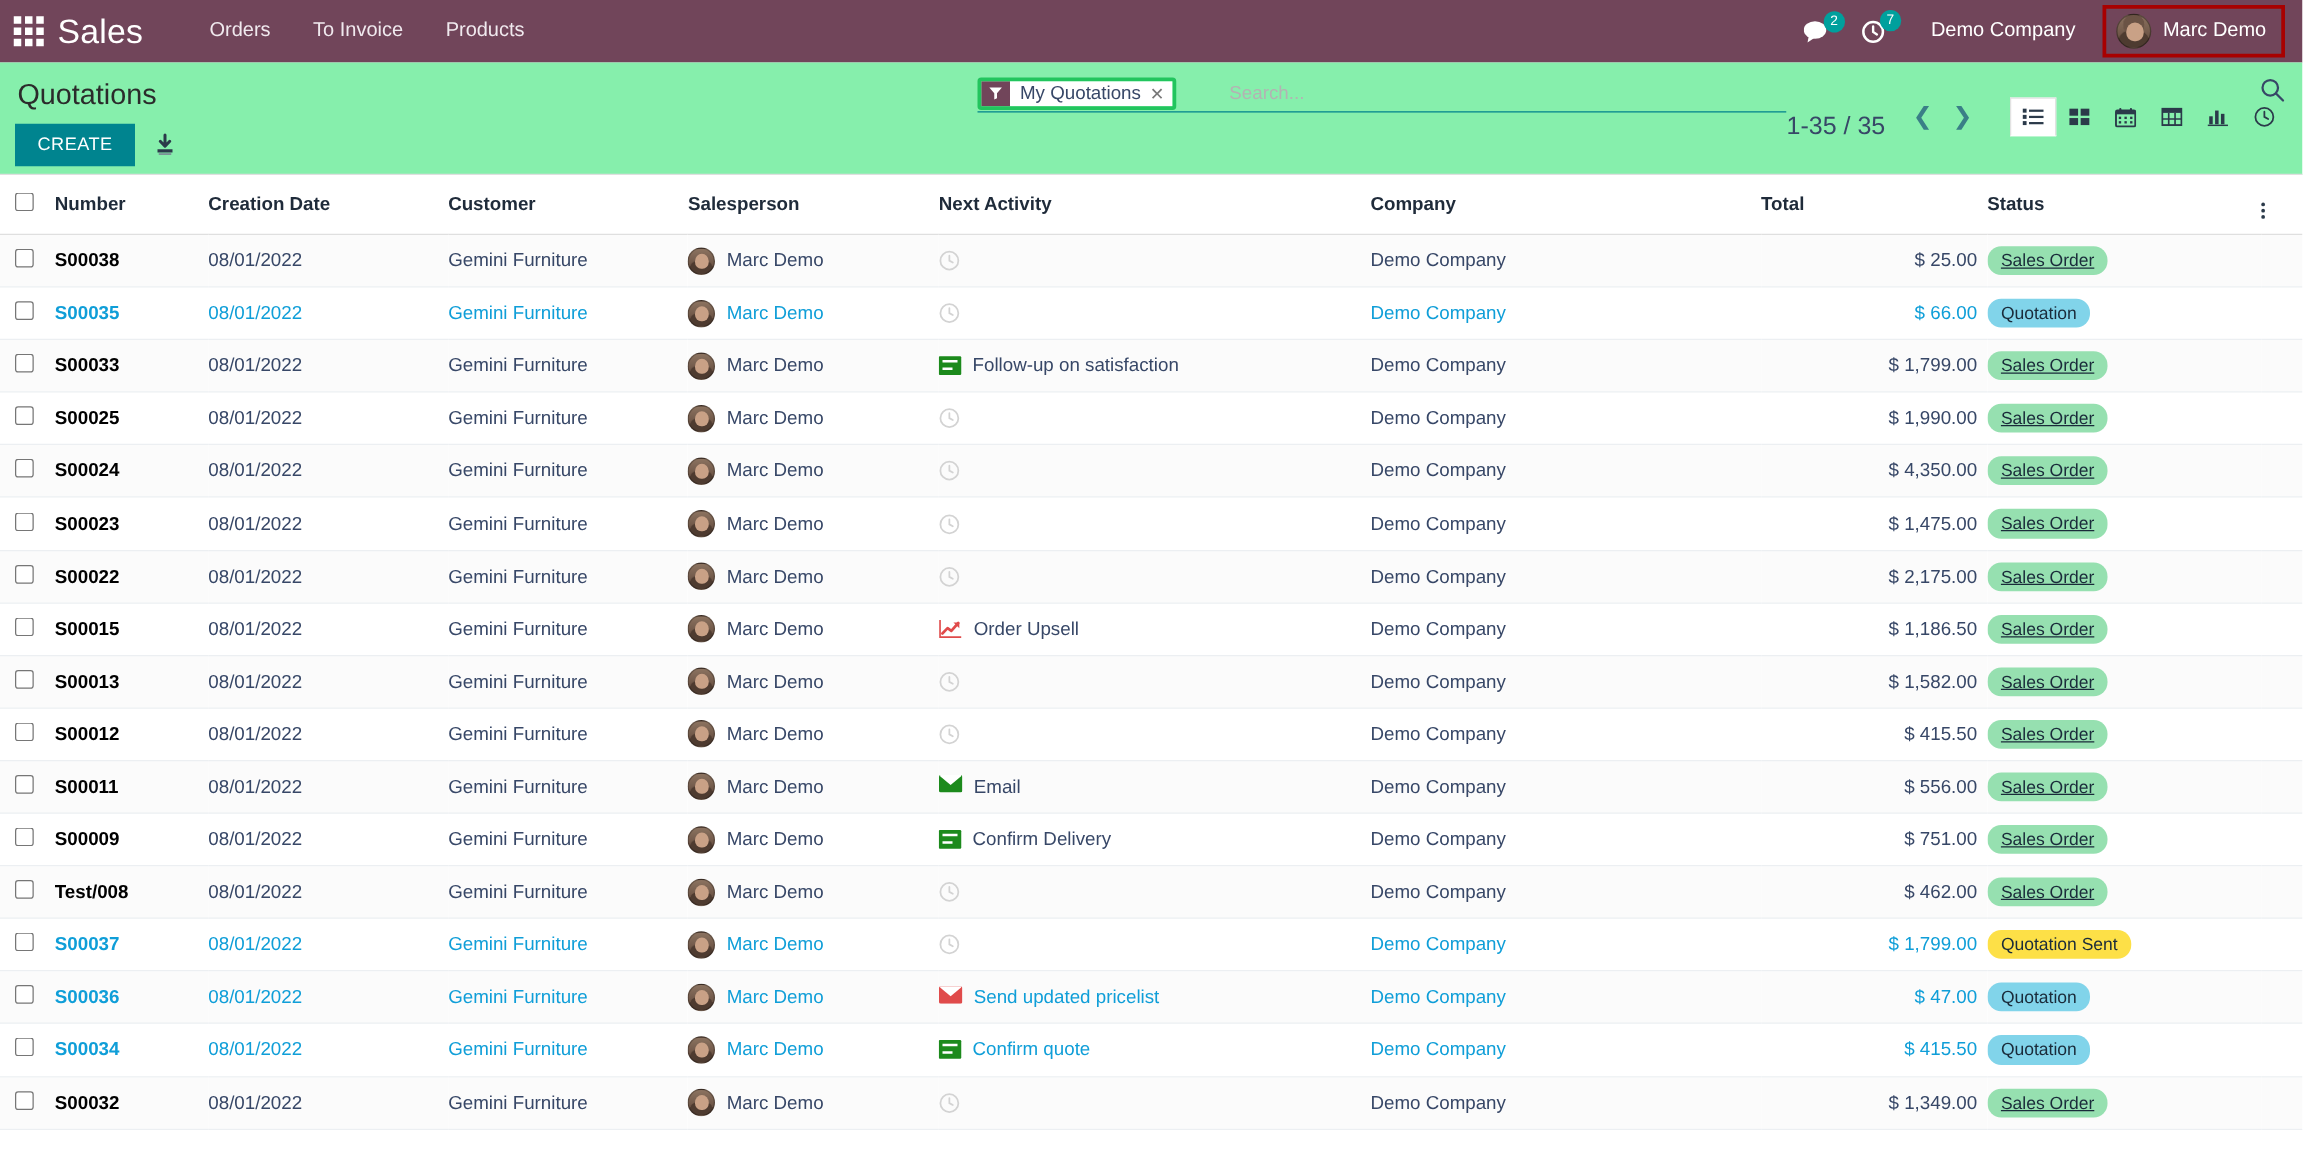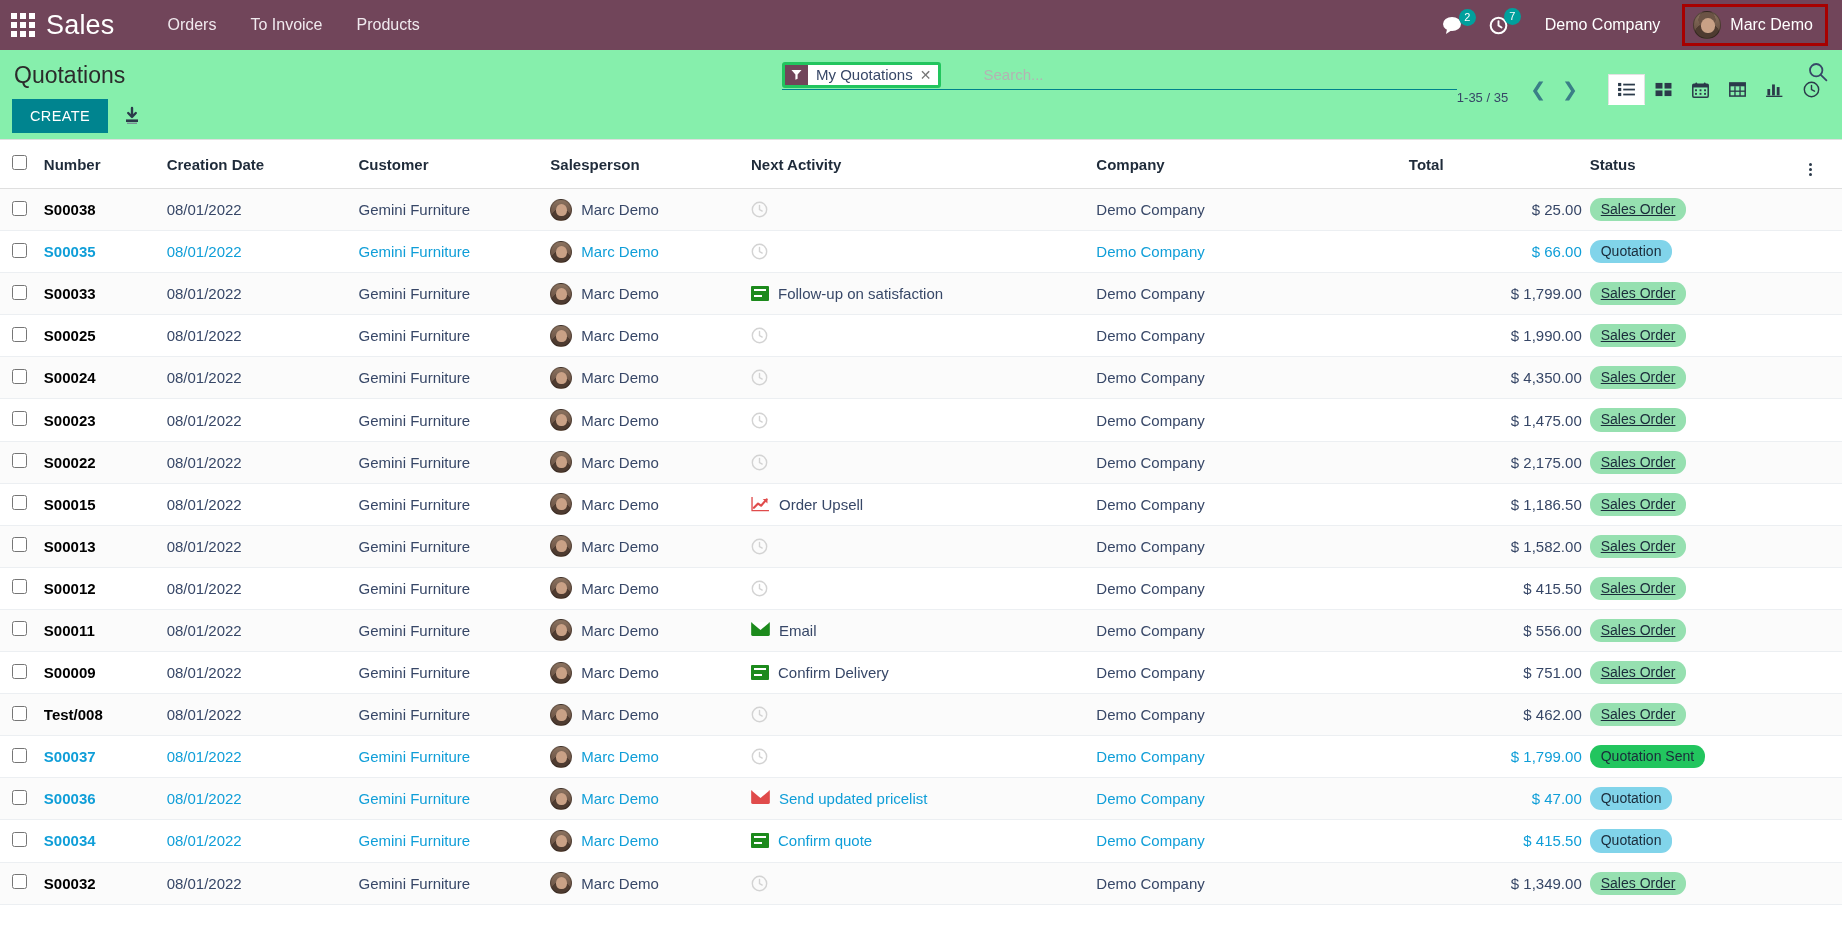--- a/index.html
+++ b/index.html
@@ -213,21 +213,21 @@
 
   .cp-right {
     display: flex;
     align-items: center;
     gap: 0;
     padding-top: 24px;
     padding-right: 12px;
     margin-left: auto;
     flex: none;
   }
-  .pager { font-size: 13px; color: #374767; white-space: nowrap; margin-right: 14px; margin-top: 16px; }
+  .pager { font-size: 20px; color: #374767; white-space: nowrap; margin-right: 14px; margin-top: 16px; }
   .pager-arrow {
     color: #3a7f87;
     cursor: pointer;
     padding: 2px 8px;
     font-size: 19px;
     line-height: 1;
     display: inline-flex;
   }
   .view-switcher { display: flex; align-items: center; margin-left: 22px; }
   .vs-btn {
@@ -347,21 +347,21 @@
     display: inline-block;
     padding: 3px 11px 4px;
     border-radius: 11px;
     font-size: 14px;
     color: #1a2b3a;
     line-height: 1.15;
     white-space: nowrap;
   }
   .badge.sales-order { background: #96e0b0; text-decoration: underline; }
   .badge.quotation { background: #81d4ea; }
-  .badge.quotation-sent { background: #22c55e; }
+  .badge.quotation-sent { background: #fde047; }
 
   .dots-v {
     display: inline-flex;
     flex-direction: column;
     gap: 2px;
     cursor: pointer;
     align-items: center;
   }
   .dots-v i { width: 3px; height: 3px; background: #2b3a4a; border-radius: 50%; display: block; }
 </style>

